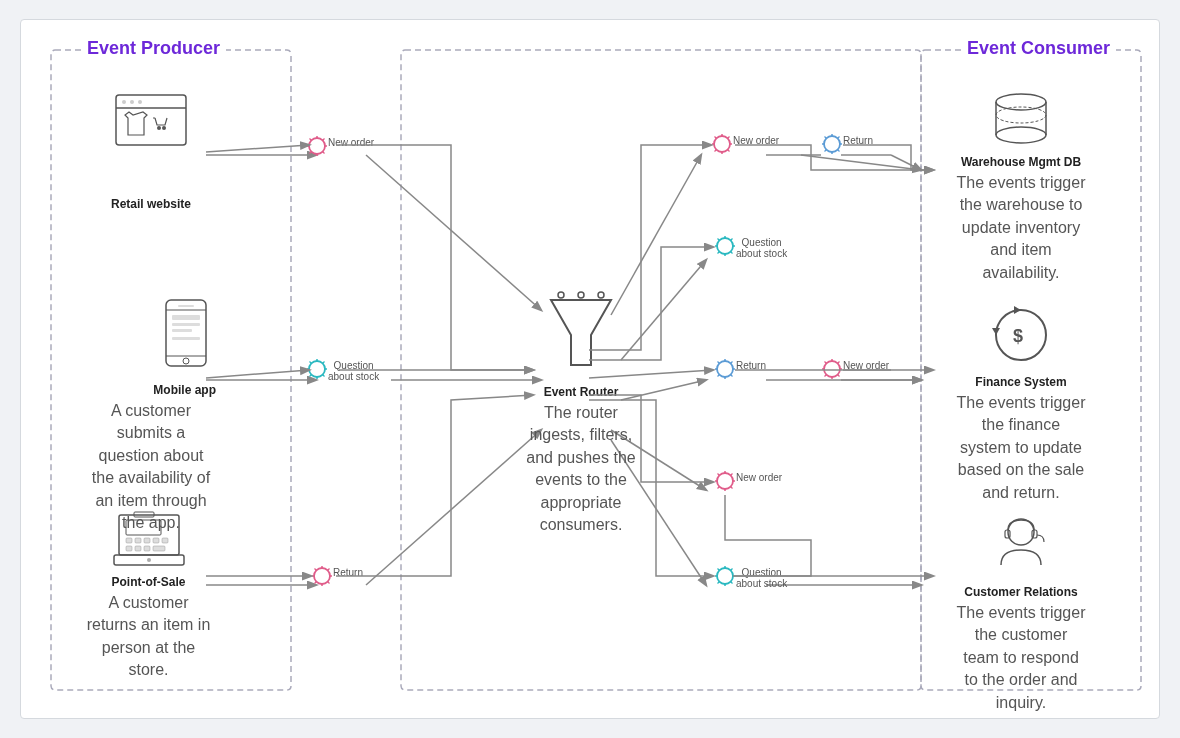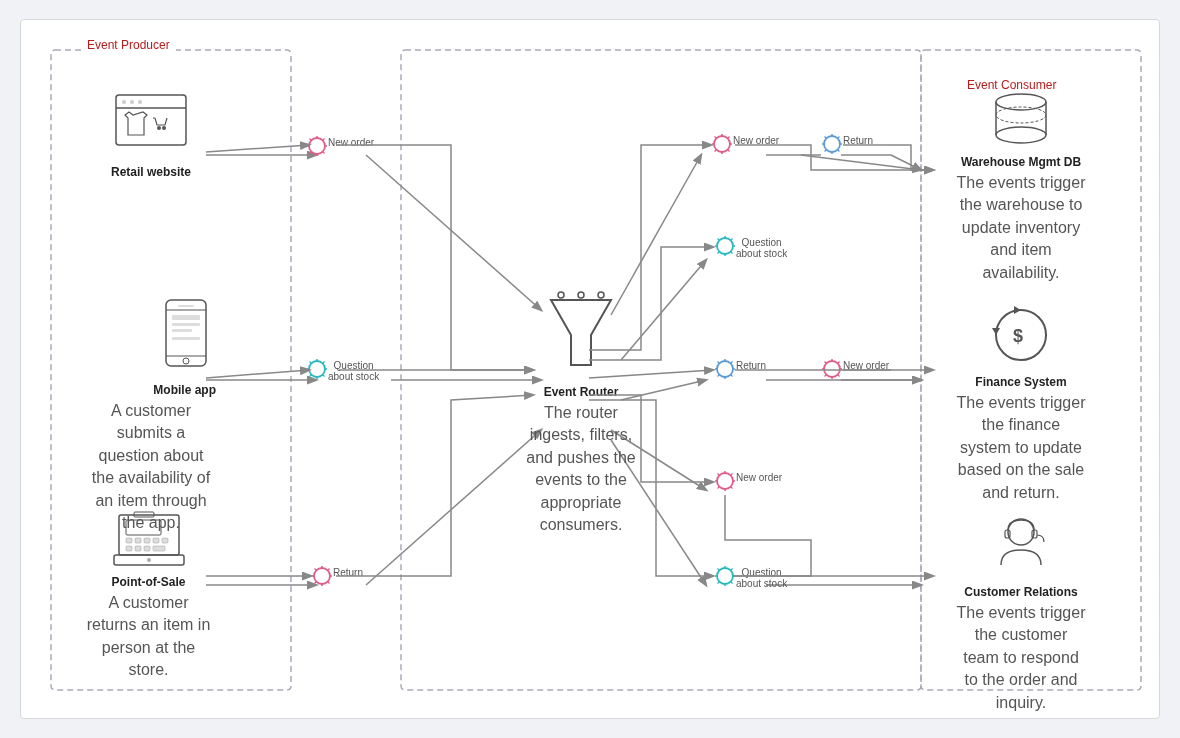--- a/index.html
+++ b/index.html
@@ -17,23 +17,23 @@
       height: 700px;
       background: #fff;
       border: 1px solid #d5d9de;
       border-radius: 4px;
       position: relative;
       margin: 19px auto;
     }
     
     .section-label {
       position: absolute;
-      font-size: 12px;
-      font-weight: 400;
-      color: #b91c1c;
+      font-size: 18px;
+      font-weight: 700;
+      color: #6d28d9;
       background: #fff;
       padding: 0 6px;
     }
     
     .node {
       position: absolute;
       display: flex;
       flex-direction: column;
       align-items: center;
       text-align: center;
@@ -120,23 +120,23 @@
     <line x1="745" y1="565" x2="900" y2="565" stroke="#888" stroke-width="1.5" marker-end="url(#arrow)"></line>
 
     <defs>
       <marker id="arrow" markerWidth="8" markerHeight="8" refX="6" refY="3" orient="auto">
         <path d="M0,0 L0,6 L8,3 z" fill="#888"></path>
       </marker>
     </defs>
   </svg>
 
   <div class="section-label" style="left:60px; top:18px;">Event Producer</div>
-  <div class="section-label" style="left:940px; top:18px;margin-top:40px;">Event Consumer</div>
-
-  <div class="node" style="left:60px; top:70px; width:140px;">
+  <div class="section-label" style="left:940px; top:18px;">Event Consumer</div>
+
+  <div class="node" style="left:60px; top:70px; width:140px;gap:32px;">
     <svg width="80" height="70" viewBox="0 0 80 70">
 
       <rect x="5" y="5" width="70" height="50" rx="3" fill="none" stroke="#555" stroke-width="1.5"></rect>
       <line x1="5" y1="18" x2="75" y2="18" stroke="#555" stroke-width="1.5"></line>
       <circle cx="13" cy="12" r="2" fill="#ccc"></circle>
       <circle cx="21" cy="12" r="2" fill="#ccc"></circle>
       <circle cx="29" cy="12" r="2" fill="#ccc"></circle>
 
       <path d="M22,25 L18,22 L14,25 L17,28 L17,45 L33,45 L33,28 L36,25 L32,22 Z" fill="none" stroke="#555" stroke-width="1.2"></path>
 

